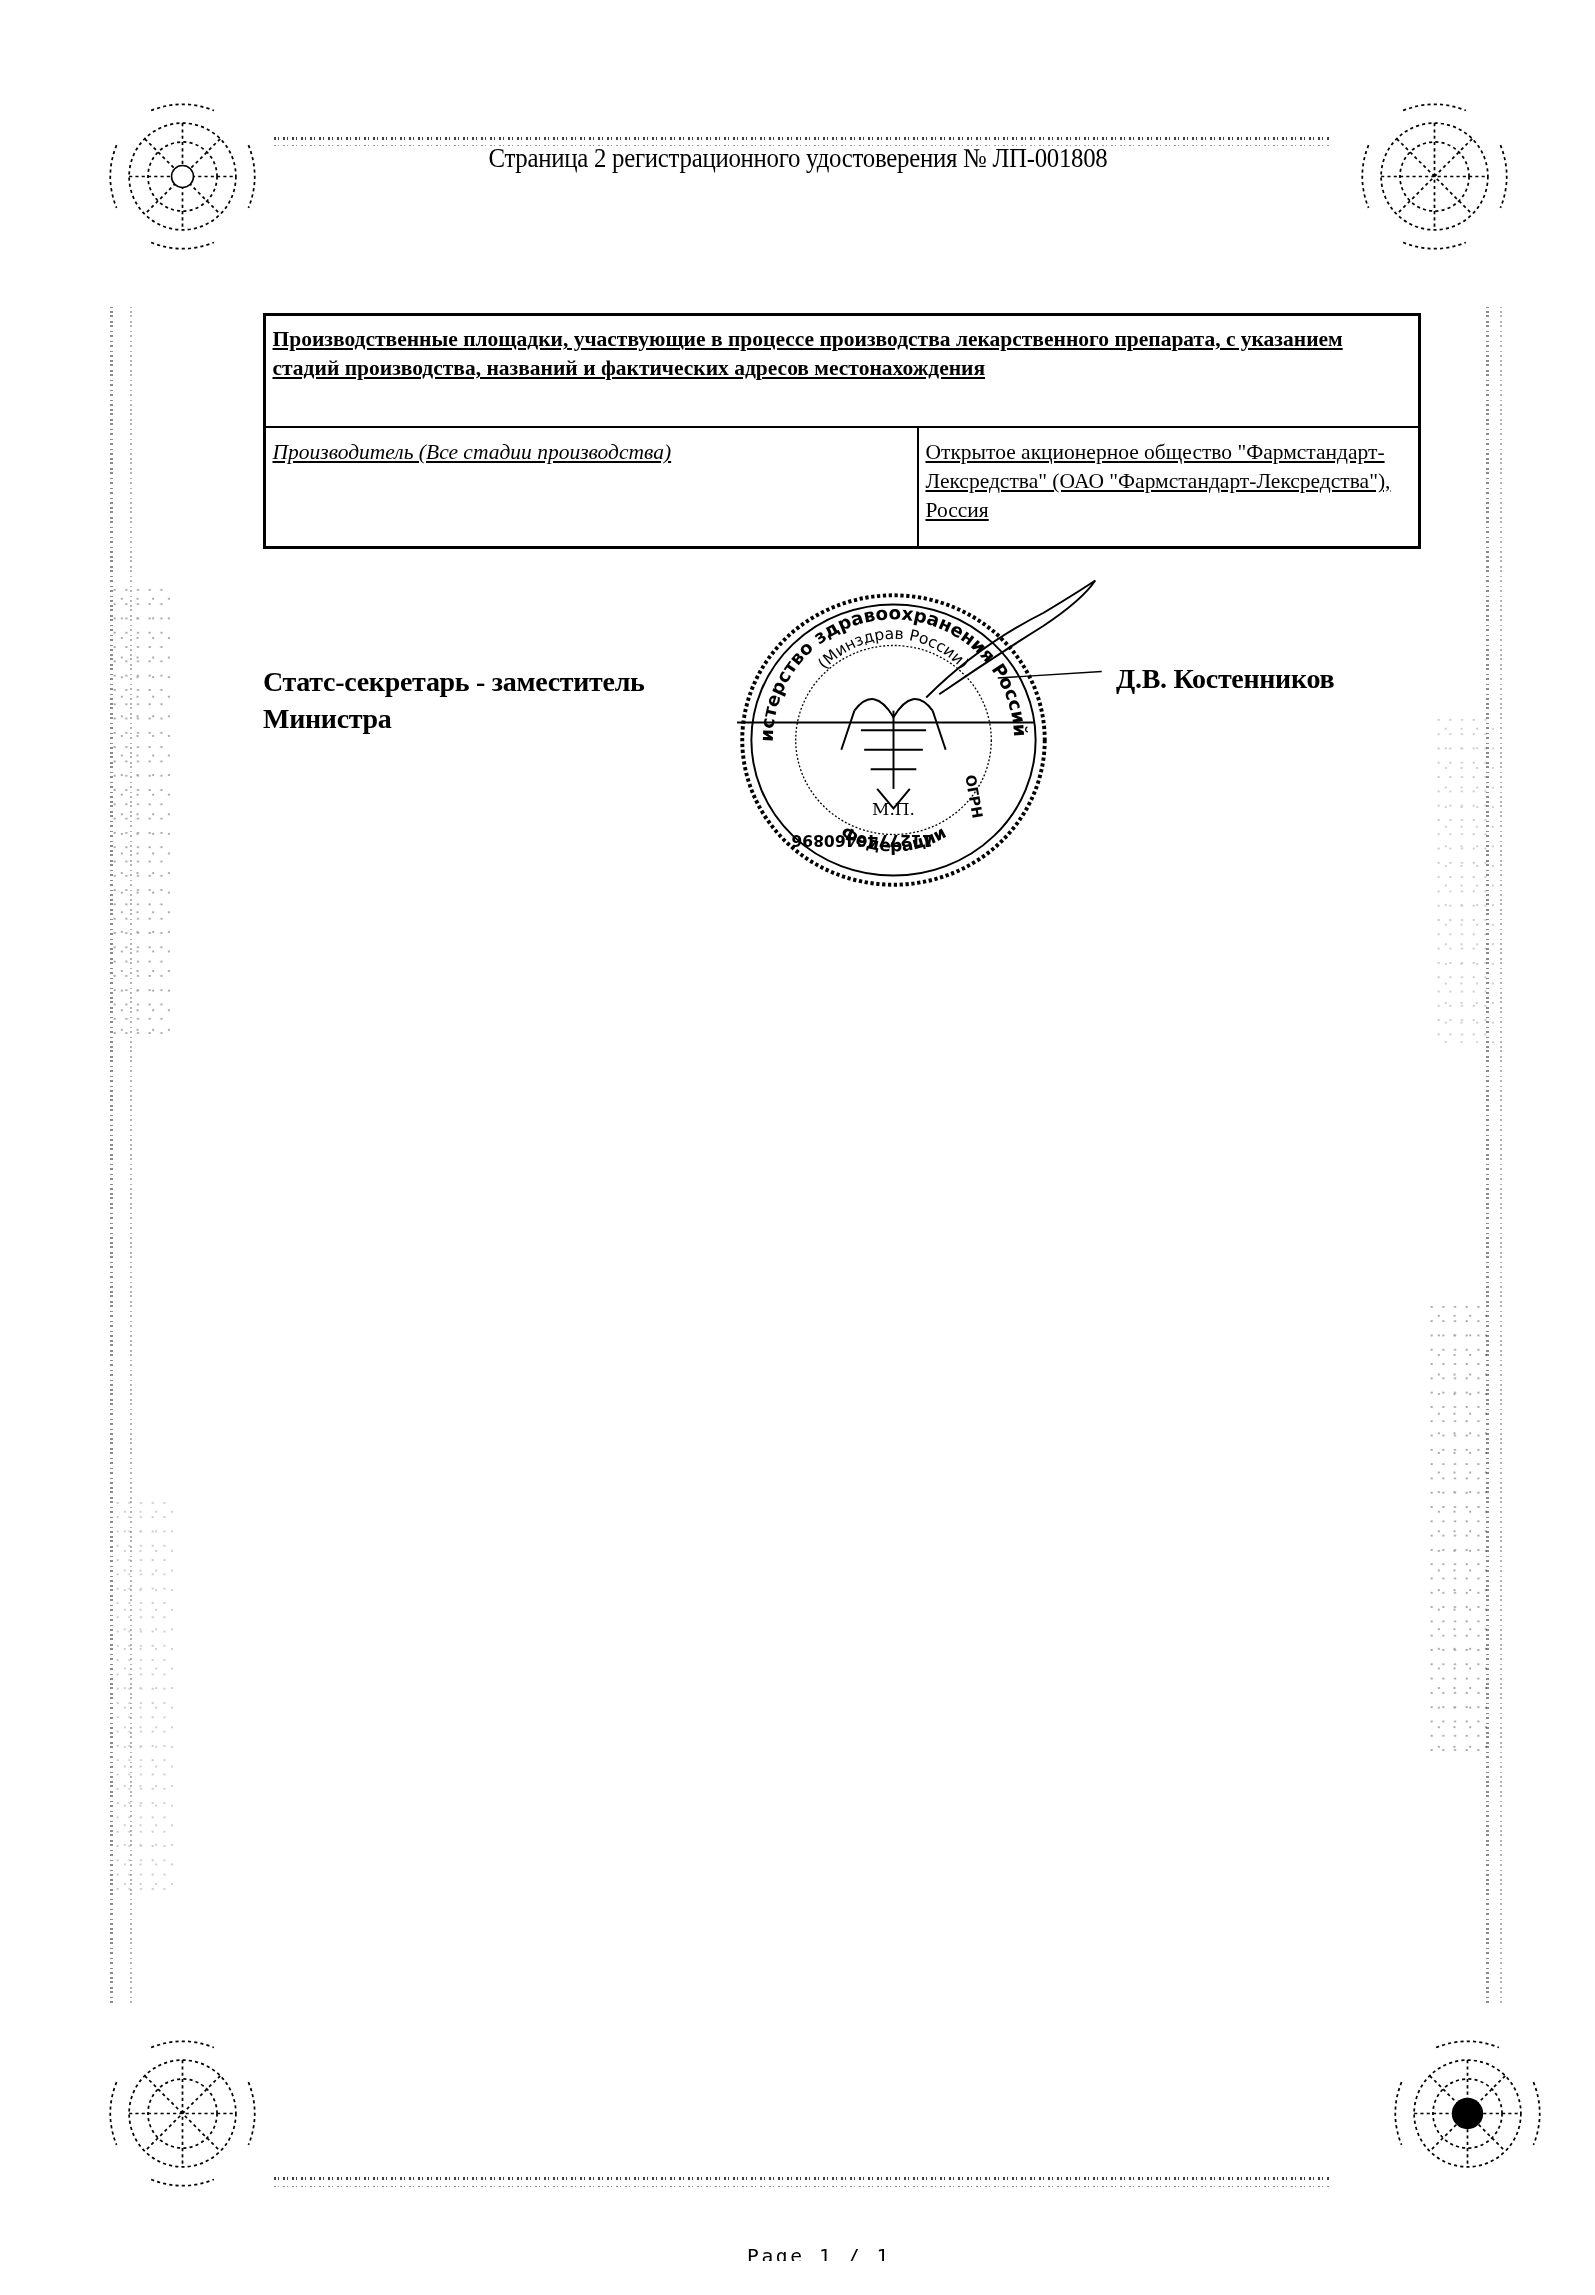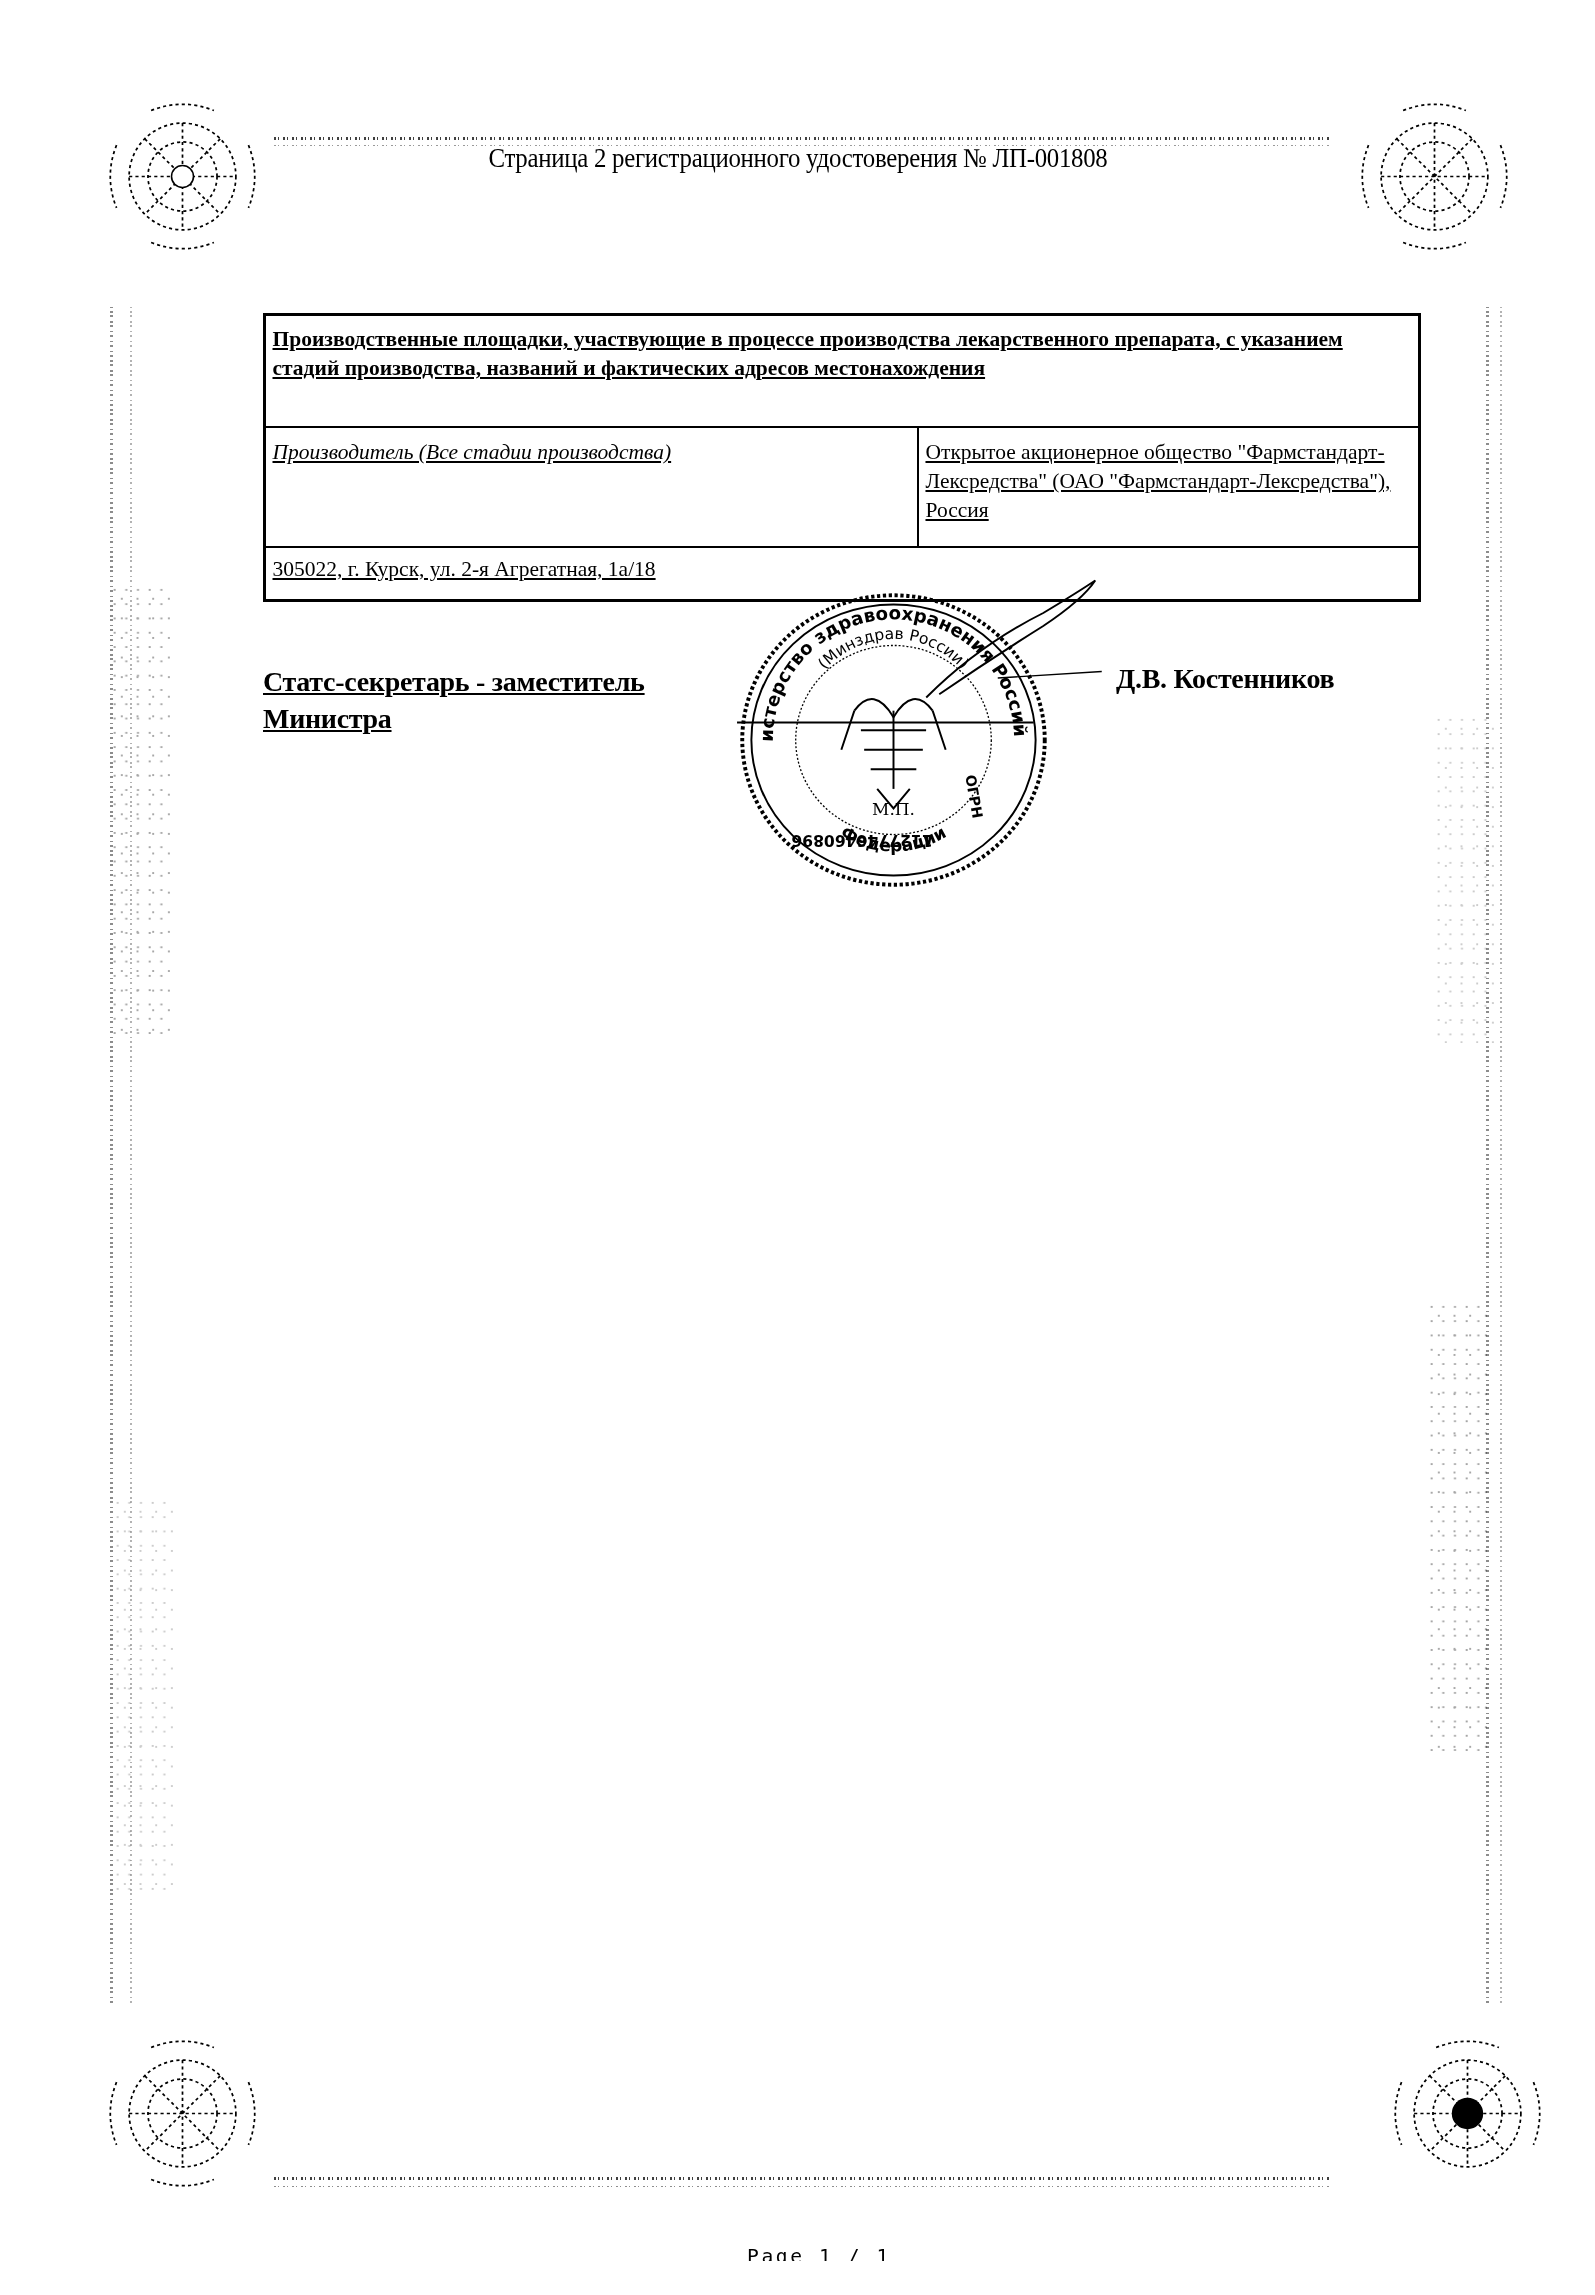--- a/index.html
+++ b/index.html
@@ -101,21 +101,20 @@
 
     
     .sign-title {
       position: absolute;
       left: 263px;
       top: 663px;
       font-size: 28px;
       font-weight: bold;
       line-height: 37px;
       letter-spacing: -0.3px;
-      text-decoration: underline;
     }
     .sign-name {
       position: absolute;
       left: 1116px;
       top: 663px;
       font-size: 28px;
       font-weight: bold;
       letter-spacing: -0.3px;
     }
 
@@ -216,23 +215,20 @@
 <div class="page-header">Страница 2 регистрационного удостоверения № ЛП-001808</div>
 
 <table class="sites-table">
   <tbody>
       <tr class="row-head">
     <td colspan="2">Производственные площадки, участвующие в процессе производства лекарственного препарата, с указанием стадий производства, названий и фактических адресов местонахождения</td>
   </tr>
   <tr class="row-maker">
     <td class="col-left italic">Производитель (Все стадии производства)</td>
     <td class="col-right">Открытое акционерное общество "Фармстандарт-Лексредства" (ОАО "Фармстандарт-Лексредства"), Россия</td>
-  </tr>
-  <tr class="row-addr">
-    <td colspan="2">305022, г. Курск, ул. 2-я Агрегатная, 1а/18</td>
   </tr>
 </tbody>
   </table>
 
 <div class="sign-title">
   <div>Статс-секретарь - заместитель</div>
   <div>Министра</div>
 </div>
 <div class="sign-name">Д.В. Костенников</div>
 

